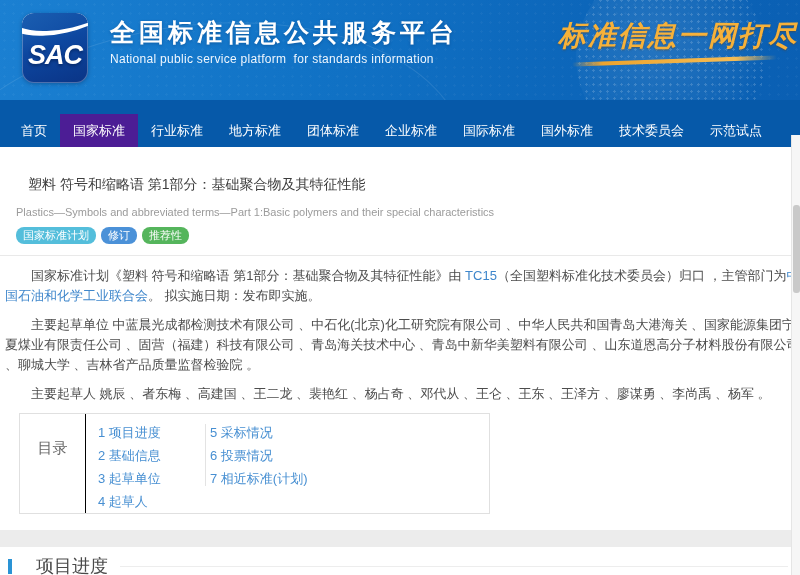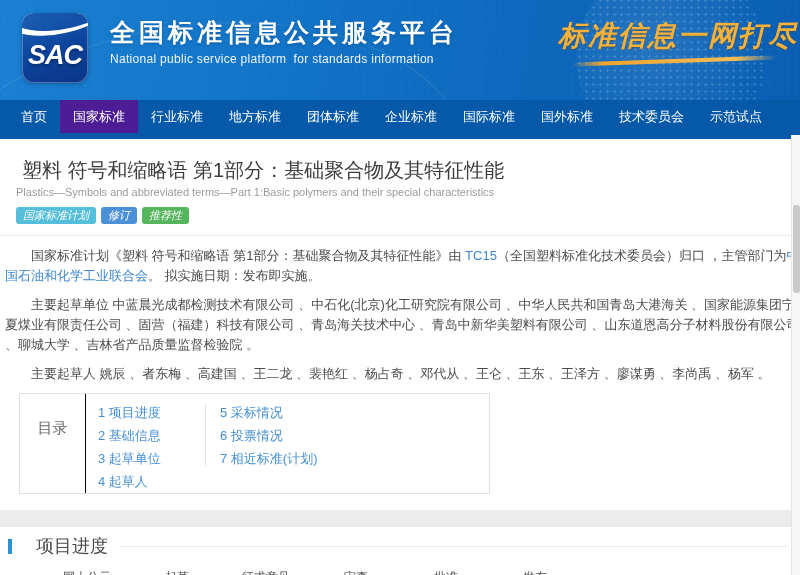--- a/index.html
+++ b/index.html
@@ -52,47 +52,47 @@
   .slogan-wrap{position:absolute;right:10px;top:17px;width:232px;text-align:center;z-index:2;}
   .slogan{
     font-size:28px;font-weight:bold;font-style:italic;color:#f6b13a;letter-spacing:2px;
     text-shadow:0 1px 2px rgba(110,60,0,.45);white-space:nowrap;
   }
   .slogan-line{
     margin:4px auto 0;width:205px;height:4px;border-radius:3px;transform:rotate(-2deg);
     background:linear-gradient(to right,rgba(243,166,40,0),#eda42e 15%,#f5bc55 80%,rgba(243,166,40,0));
   }
   
-  .nav{height:39px;background:#0659a9;display:flex;align-items:flex-start;padding-left:8px;}
+  .nav{height:47px;background:#0659a9;display:flex;align-items:flex-end;padding-left:8px;}
   .nav-item{
     color:#fff;font-size:13px;line-height:33px;padding:0 13px;text-decoration:none;
     white-space:nowrap;cursor:pointer;
   }
   .nav-item.active{background:#4c1d95;}
   
   .title-block{padding:15px 16px 0 16px;}
-  .std-title{margin:6px;font-size:20px;font-weight:normal;color:#3d3d3d;line-height:20px;}
+  .std-title{margin:12px;font-size:14px;font-weight:normal;color:#3d3d3d;line-height:20px;}
   .std-title-en{margin-top:5px;font-size:11px;color:#9b9b9b;line-height:13px;}
   .badges{margin-top:8px;display:flex;gap:5px;}
-  .badge{color:#fff;font-size:11px;line-height:15px;padding:1px 7px;border-radius:3px;white-space:nowrap;font-style:italic;}
+  .badge{color:#fff;font-size:11px;line-height:15px;padding:1px 7px;border-radius:8px;white-space:nowrap;}
   .divider{border-top:1px solid #e9e9e9;margin-top:11px;}
   
   .content{padding:10px 0 0 5px;font-size:13px;color:#4c4c4c;}
   .content p{margin:0 0 9px 0;line-height:20px;text-indent:26px;}
   .content a{color:#3e86cb;text-decoration:none;cursor:pointer;}
   
   .toc-box{margin:5px 0 0 19px;width:471px;height:101px;border:1px solid #e0e0e0;display:flex;}
   .toc-label{
     width:66px;flex:0 0 auto;border-right:1px solid #000000;text-align:center;
     padding-top:25px;font-size:15px;color:#666;
   }
   .toc-cols{display:flex;padding-top:7px;}
   .toc-col1{width:107px;margin-left:12px;}
   .toc-vdiv{border-left:1px solid #e3e3e3;height:62px;margin-top:3px;}
-  .toc-col2{margin-left:14px;}
+  .toc-col2{margin-left:4px;}
   .toc-link{display:block;line-height:23px;font-size:13px;color:#478fd2;text-decoration:none;white-space:nowrap;cursor:pointer;}
   
   .gray-band{height:17px;background:#ececec;margin-top:16px;}
   
   .progress-sec{padding:7px 8px 0 8px;}
   .sec-head{display:flex;align-items:center;}
   .sec-bar{width:4px;height:15px;background:#2a93d5;flex:0 0 auto;}
   .sec-title{margin-left:24px;font-size:18px;font-weight:normal;color:#4a4a4a;white-space:nowrap;}
   .sec-rule{flex:1;height:1px;background:#ededed;margin:0 4px 0 12px;}
   .timeline{position:relative;height:60px;margin-top:11px;}

